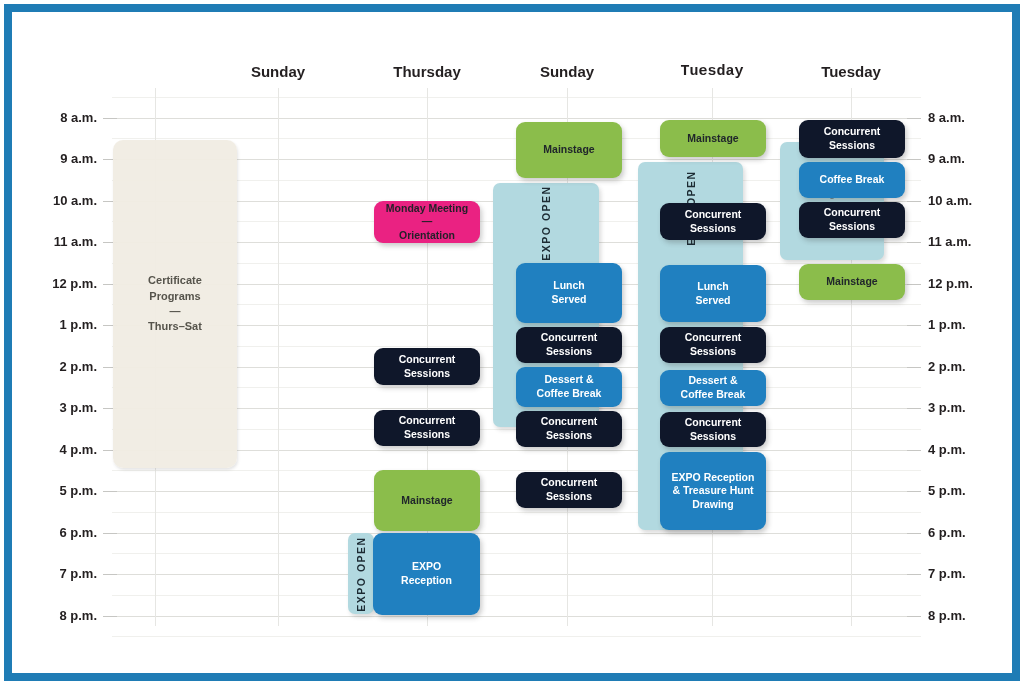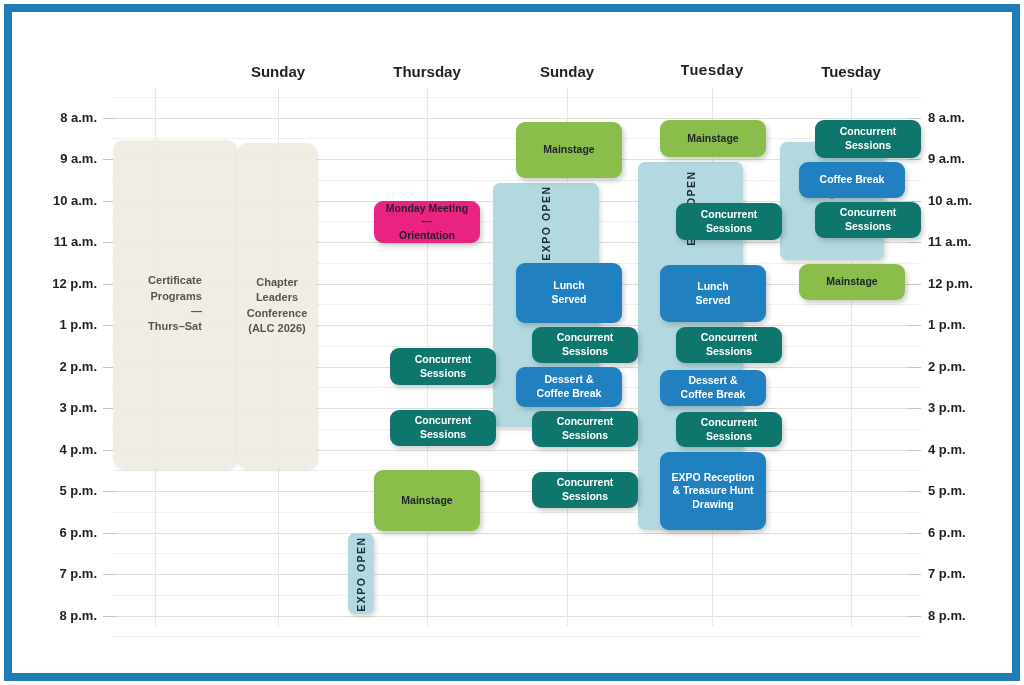--- a/index.html
+++ b/index.html
@@ -17,21 +17,21 @@
              line-height:1.5;z-index:5;}
   .time-label{position:absolute;font-weight:bold;font-size:13px;color:#231f20;z-index:5;}
   .time-label.left{left:7px;width:90px;text-align:right;}
   .time-label.right{left:928px;text-align:left;}
   .ev{position:absolute;border-radius:9px;display:flex;align-items:center;
       justify-content:center;text-align:center;z-index:4;
       box-shadow:2px 3px 5px rgba(50,50,50,0.25);}
   .ev .txt{white-space:pre-line;font-size:10.5px;line-height:1.3;font-weight:bold;}
   .c-green{background:#8bbd4b;color:#20262b;}
   .c-blue{background:#2080c0;color:#ffffff;}
-  .c-gray{background:#0f766e;color:#ffffff;margin-left:16px;}
+  .c-gray{background:#0f172a;color:#ffffff;}
   .c-pink{background:#ea2282;color:#26202a;}
   .c-beige{background:rgba(240,236,227,0.95);color:#56544c;z-index:2;
            border-radius:10px;box-shadow:1px 2px 3px rgba(80,80,80,0.15);}
   .c-beige .txt{font-size:11px;line-height:1.4;}
   .c-strip{background:#b2d9e0;z-index:3;border-radius:7px;
            box-shadow:2px 3px 4px rgba(60,60,60,0.18);}
   .strip-label{position:absolute;left:50%;white-space:nowrap;
                transform:translate(-50%,-50%) rotate(-90deg);
                font-weight:bold;font-size:10.5px;letter-spacing:1.5px;color:#1c2b33;}
 </style>
@@ -122,51 +122,49 @@
     <div class="vline" style="left: 278px; top: 88px; height: 538px;"></div>
     <div class="day-label" style="left: 278px; top: 72px;">Sunday</div>
     <div class="vline" style="left: 427px; top: 88px; height: 538px;"></div>
     <div class="day-label" style="left: 427px; top: 72px;">Thursday</div>
     <div class="vline" style="left: 567px; top: 88px; height: 538px;"></div>
     <div class="day-label" style="left: 567px; top: 72px;">Sunday</div>
     <div class="vline" style="left: 712px; top: 88px; height: 538px;"></div>
     <div class="day-label" style="left: 712px; top: 72px; font-family: Liberation Mono, monospace;">Tuesday</div>
     <div class="vline" style="left: 851px; top: 88px; height: 538px;"></div>
     <div class="day-label" style="left: 851px; top: 72px;">Tuesday</div>
-    <div class="ev c-beige" title="Certificate Programs — Thurs–Sat (8:30 a.m. – 4:30 p.m.)" style="left: 113px; top: 140px; width: 124px; height: 328px; text-align: right;">
+    <div class="ev c-beige" title="Certificate Programs — Thurs–Sat (8:30 a.m. – 4:30 p.m.)" style="left: 113px; top: 140px; width: 124px; height: 328px;">
       <span class="txt">Certificate
 Programs
 —
 Thurs–Sat</span>
     </div>
-    <div class="ev c-beige" title="Chapter Leaders Conference (ALC 2026) (8:30 a.m. – 4:30 p.m.)" style="left: 237px; top: 143px; width: 80px; height: 325px;">
-      <span class="txt">Chapter
-Leaders
-Conference
-(ALC 2026)</span>
-    </div>
     <div class="ev c-pink" title="Annual Meeting — Orientation (10 a.m. – 11 a.m.)" style="left: 374px; top: 201px; width: 106px; height: 42px;">
       <span class="txt">Monday Meeting
 —
 Orientation</span>
     </div>
     <div class="ev c-gray" title="Concurrent Sessions (1:30 p.m. – 2:30 p.m.)" style="left: 374px; top: 348px; width: 106px; height: 37px;">
       <span class="txt">Concurrent
 Sessions</span>
     </div>
     <div class="ev c-gray" title="Concurrent Sessions (3 p.m. – 4 p.m.)" style="left: 374px; top: 410px; width: 106px; height: 36px;">
       <span class="txt">Concurrent
 Sessions</span>
     </div>
     <div class="ev c-green" title="Mainstage (4:30 p.m. – 6 p.m.)" style="left: 374px; top: 470px; width: 106px; height: 61px;">
       <span class="txt">Mainstage</span>
     </div>
     <div class="ev c-strip" title="EXPO OPEN (6 p.m. – 8 p.m.)" style="left: 348px; top: 533px; width: 26px; height: 81px;">
       <span class="strip-label" style="top: 40.5px;">EXPO OPEN</span>
     </div>
+    <div class="ev c-blue" title="EXPO Reception (6 p.m. – 8 p.m.)" style="left: 373px; top: 533px; width: 107px; height: 82px;">
+      <span class="txt">EXPO
+Reception</span>
+    </div>
     <div class="ev c-strip" title="EXPO OPEN (9:30 a.m. – 3:30 p.m.)" style="left: 493px; top: 183px; width: 106px; height: 244px;">
       <span class="strip-label" style="top: 40px;">EXPO OPEN</span>
     </div>
     <div class="ev c-green" title="Mainstage (8 a.m. – 9:30 a.m.)" style="left: 516px; top: 122px; width: 106px; height: 56px;">
       <span class="txt">Mainstage</span>
     </div>
     <div class="ev c-blue" title="Lunch Served (11:30 a.m. – 1 p.m.)" style="left: 516px; top: 263px; width: 106px; height: 60px;">
       <span class="txt">Lunch
 Served</span>
     </div>

